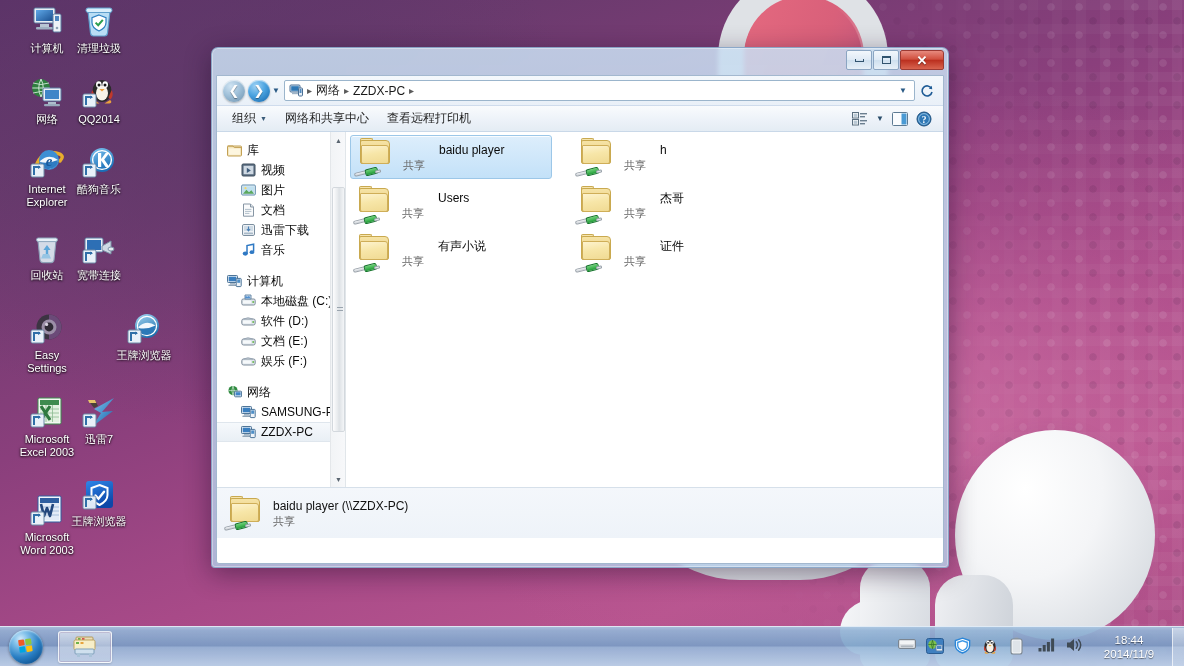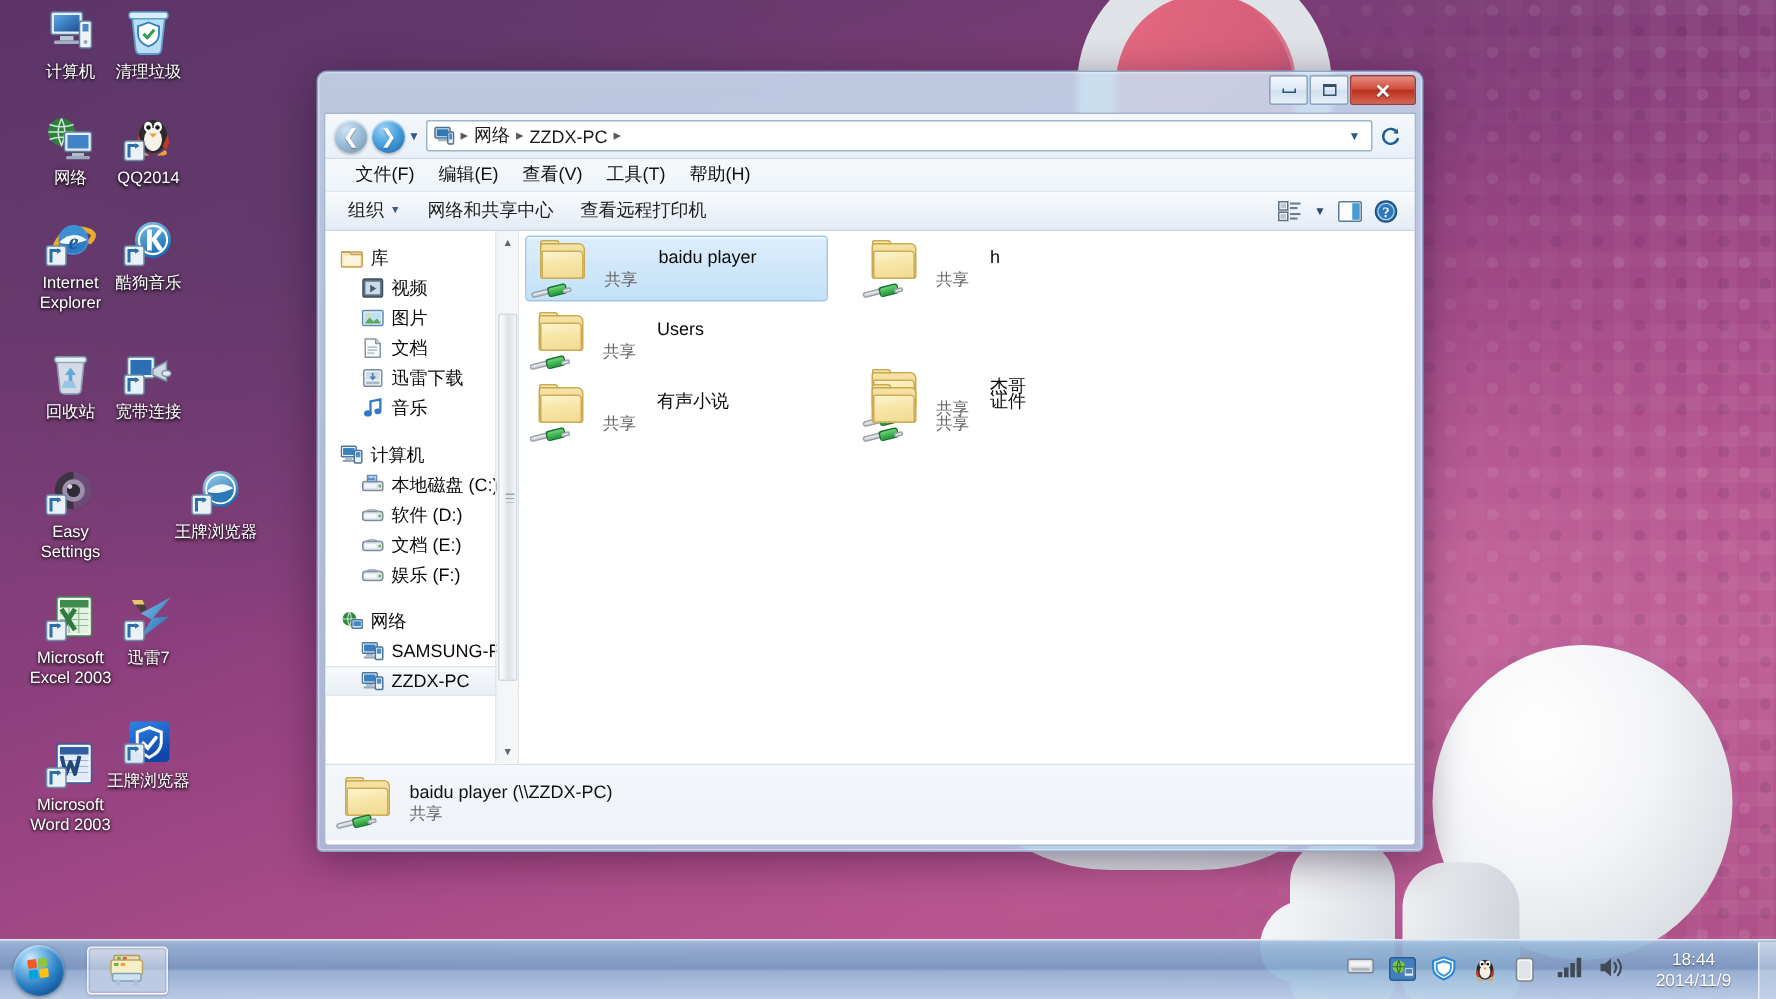--- a/index.html
+++ b/index.html
@@ -618,27 +618,20 @@
 
         <div id="refreshbtn">
           <svg width="14" height="14" viewBox="0 0 14 14">
             <path d="M11.5 4.5 A5 5 0 1 0 12 8" fill="none" stroke="#1f5c96" stroke-width="1.6"></path>
             <path d="M11.8 1.8 L12.2 5.2 L8.8 4.8 Z" fill="#1f5c96"></path>
           </svg>
         </div>
 
       </div>
 
-      <div id="menubar">
-          <div class="menu-item">文件(F)</div>
-          <div class="menu-item">编辑(E)</div>
-          <div class="menu-item">查看(V)</div>
-          <div class="menu-item">工具(T)</div>
-          <div class="menu-item">帮助(H)</div>
-        </div>
 
       <div id="cmdbar">
         <div class="cmd">
           <span>组织</span><span class="car">▼</span>
         </div>
         <div class="cmd">网络和共享中心</div>
         <div class="cmd">查看远程打印机</div>
         <div id="cmd-right">
           <div class="cmd-ico">
             <svg width="16" height="14" viewBox="0 0 16 14">
@@ -861,21 +854,21 @@
                     <div class="front"></div>
                   </div>
                   <div class="plug">
                     <div class="cable"></div>
                     <div class="body"></div>
                     <div class="pin"></div>
                   </div>
                 </span>
                 <span><span class="fname">Users</span><br><span class="fsub">共享</span></span>
               </div>
-              <div class="fitem" style="left: 226px; top: 51px; margin-top: 38px;">
+              <div class="fitem" style="left: 226px; top: 51px;">
                 <span class="fico">
                   <div class="folder">
                     <div class="tab"></div>
                     <div class="back"></div>
                     <div class="front"></div>
                   </div>
                   <div class="plug">
                     <div class="cable"></div>
                     <div class="body"></div>
                     <div class="pin"></div>

